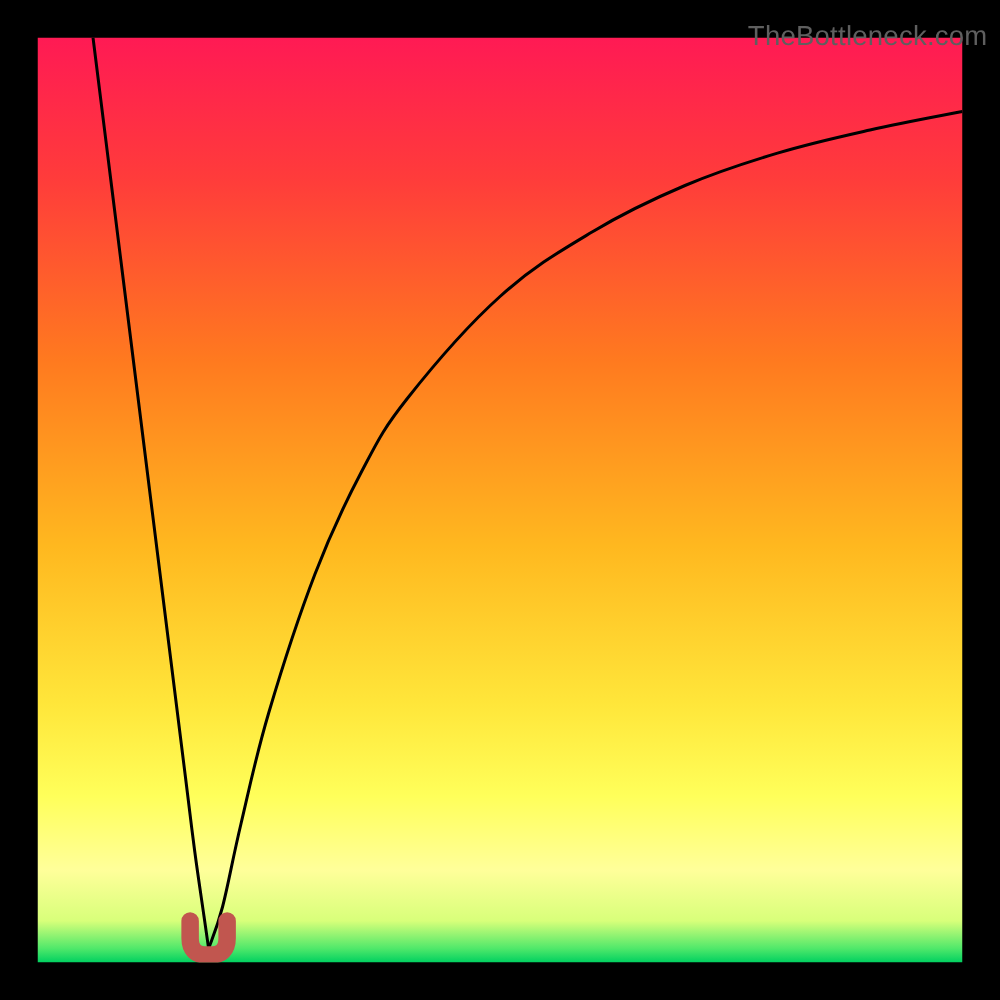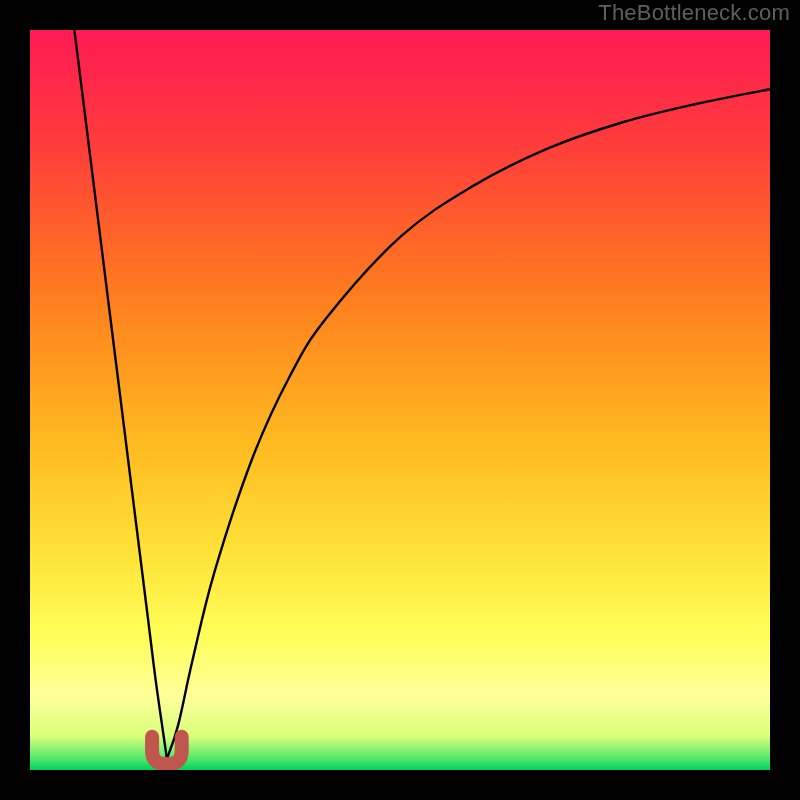--- a/index.html
+++ b/index.html
@@ -12,21 +12,21 @@
     overflow: hidden;
   }
   .stage {
     position: relative;
     width: 800px;
     height: 800px;
     background: #000;
   }
   .watermark {
     position: absolute;
-    top: 0;
+    top: 16px;
     right: 10px;
     color: #5f5f5f;
     font-size: 22px;
     letter-spacing: 0.2px;
     z-index: 5;
     font-weight: 500;
   }
   svg.plot {
     position: absolute;
     left: 30px;

